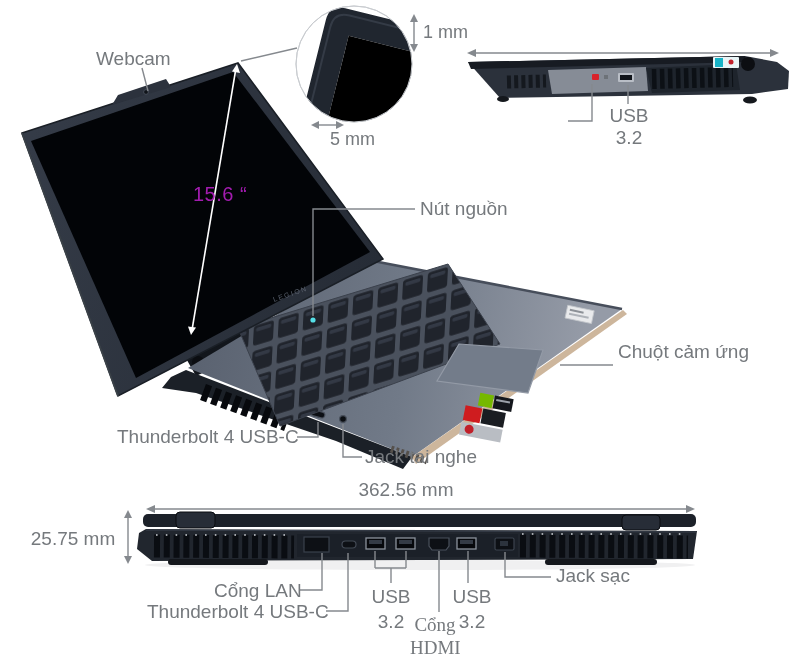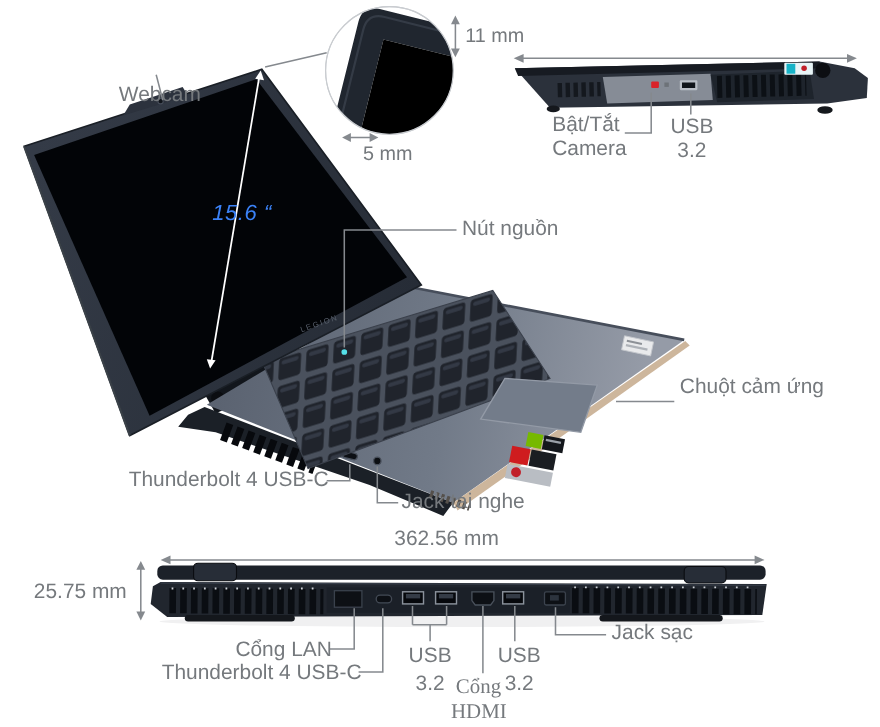--- a/index.html
+++ b/index.html
@@ -3,21 +3,21 @@
 <meta charset="utf-8">
 <style>
   html,body{margin:0;padding:0;background:#ffffff;}
   #stage{position:relative;width:800px;height:661px;background:#ffffff;overflow:hidden;
          font-family:"Liberation Sans",sans-serif;}
   #art{position:absolute;left:0;top:0;}
   .lbl{position:absolute;color:#75797d;font-size:19px;line-height:22px;white-space:pre-line;}
   .sm{font-size:18px;}
   .center{text-align:center;}
   .right{text-align:center;}
-  .white{color:#3b82f6;font-size:20px;letter-spacing:.5px;font-style:italic;}
+  .white{color:#a21caf;font-size:20px;letter-spacing:.5px;}
   .lh26{line-height:25px;}
   .lh23{line-height:23px;}
 </style>
 </head>
 <body>
 
 <div id="stage">
 
 <svg id="art" width="800" height="661" viewBox="0 0 800 661">
   <defs>
@@ -188,25 +188,23 @@
     <path d="M128,510 L124,518 L132,518 Z"></path>
         <path d="M128,564 L124,556 L132,556 Z"></path>
   </g>
   <g>
     <line x1="192" y1="330" x2="236" y2="68" stroke="#ffffff" stroke-width="1.6"></line>
     <path d="M237,64 L240,73 L232,71.5 Z" fill="#ffffff"></path>
     <path d="M191,335 L196,327.5 L188,326.5 Z" fill="#ffffff"></path>
   </g>
 </svg>
 
-  <div class="lbl" style="left:108px;top:48px;margin-top:28px;">Webcam</div>
-  <div class="lbl sm" style="left:423px;top:21px;">11 mm</div>
+  <div class="lbl" style="left:96px;top:48px;">Webcam</div>
+  <div class="lbl sm" style="left:423px;top:21px;">1 mm</div>
   <div class="lbl sm" style="left:306px;top:128px;margin-left:24px;">5 mm</div>
-  <div class="lbl" style="left:502px;top:103px;">Bật/Tắt
-Camera</div>
   <div class="lbl center" style="left:609px;top:105px;width:40px;">USB
 3.2</div>
   <div class="lbl white" style="left:193px;top:183px;">15.6 “</div>
   <div class="lbl" style="left:420px;top:198px;">Nút nguồn</div>
   <div class="lbl" style="left:618px;top:341px;">Chuột cảm ứng</div>
   <div class="lbl" style="left:117px;top:426px;">Thunderbolt 4 USB-C</div>
   <div class="lbl" style="left:365px;top:446px;">Jack tai nghe</div>
   <div class="lbl center" style="left:346px;top:479px;width:120px;">362.56 mm</div>
   <div class="lbl right" style="left:26px;top:528px;width:94px;">25.75 mm</div>
   <div class="lbl" style="left:214px;top:580px;">Cổng LAN</div>

